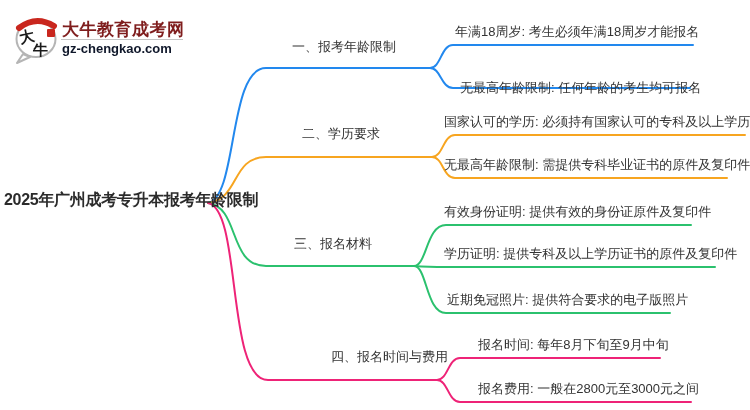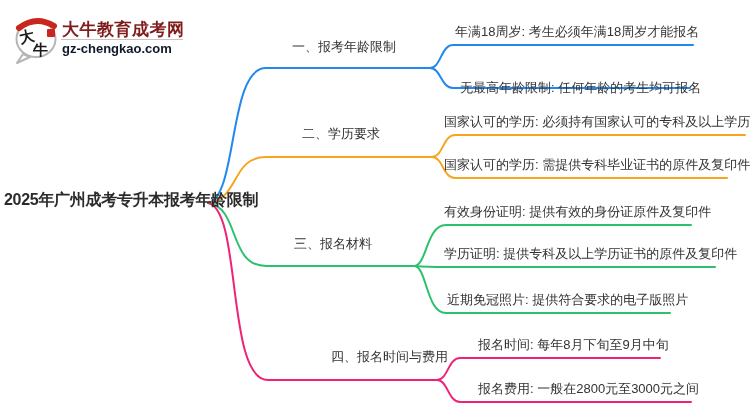--- a/index.html
+++ b/index.html
@@ -85,20 +85,20 @@
   <div class="txt root-title">2025年广州成考专升本报考年龄限制</div>
 
   <div id="b1-label" class="txt branch-label">一、报考年龄限制</div>
   <div id="b2-label" class="txt branch-label">二、学历要求</div>
   <div id="b3-label" class="txt branch-label">三、报名材料</div>
   <div id="b4-label" class="txt branch-label">四、报名时间与费用</div>
 
   <div id="l1-0" class="txt leaf">年满18周岁: 考生必须年满18周岁才能报名</div>
   <div id="l1-1" class="txt leaf">无最高年龄限制: 任何年龄的考生均可报名</div>
   <div id="l2-0" class="txt leaf">国家认可的学历: 必须持有国家认可的专科及以上学历证书</div>
-  <div id="l2-1" class="txt leaf">国家认可的学历: 需提供专科毕业证书的原件及复印件</div>
+  <div id="l2-1" class="txt leaf">无最高年龄限制: 需提供专科毕业证书的原件及复印件</div>
   <div id="l3-0" class="txt leaf">有效身份证明: 提供有效的身份证原件及复印件</div>
   <div id="l3-1" class="txt leaf">学历证明: 提供专科及以上学历证书的原件及复印件</div>
   <div id="l3-2" class="txt leaf">近期免冠照片: 提供符合要求的电子版照片</div>
   <div id="l4-0" class="txt leaf">报名时间: 每年8月下旬至9月中旬</div>
   <div id="l4-1" class="txt leaf">报名费用: 一般在2800元至3000元之间</div>
 
 </div>
 
 </body></html>

